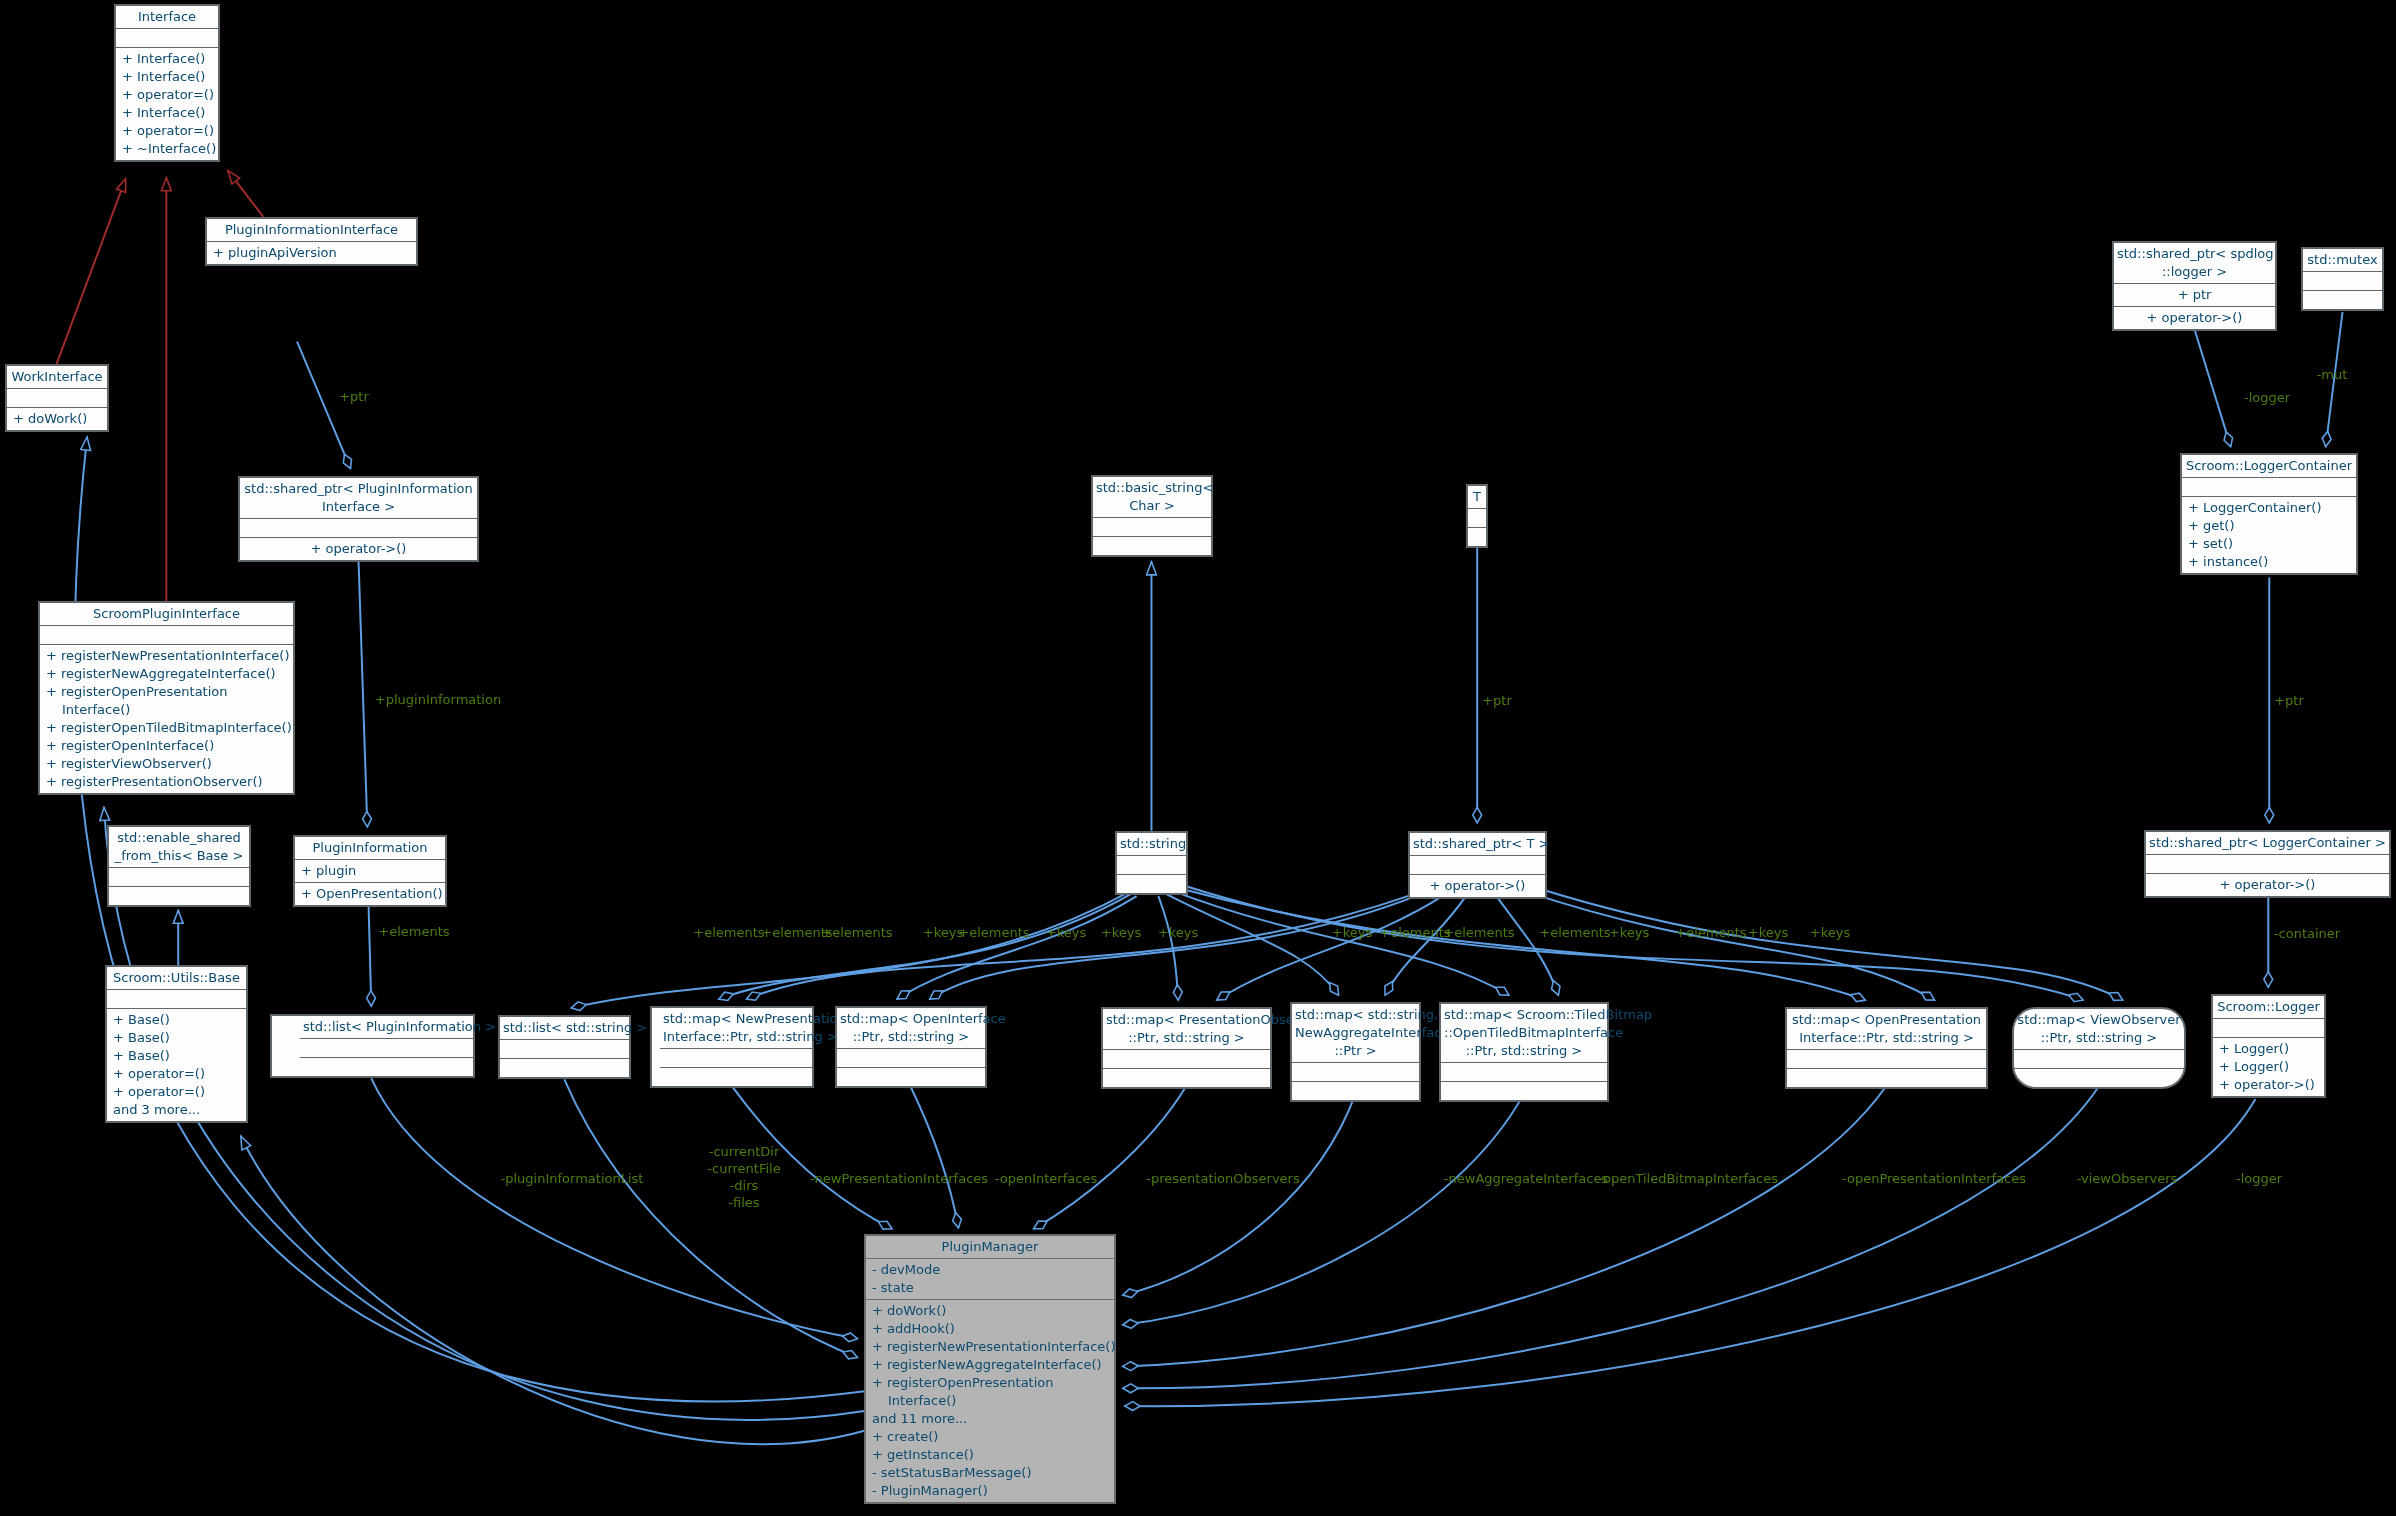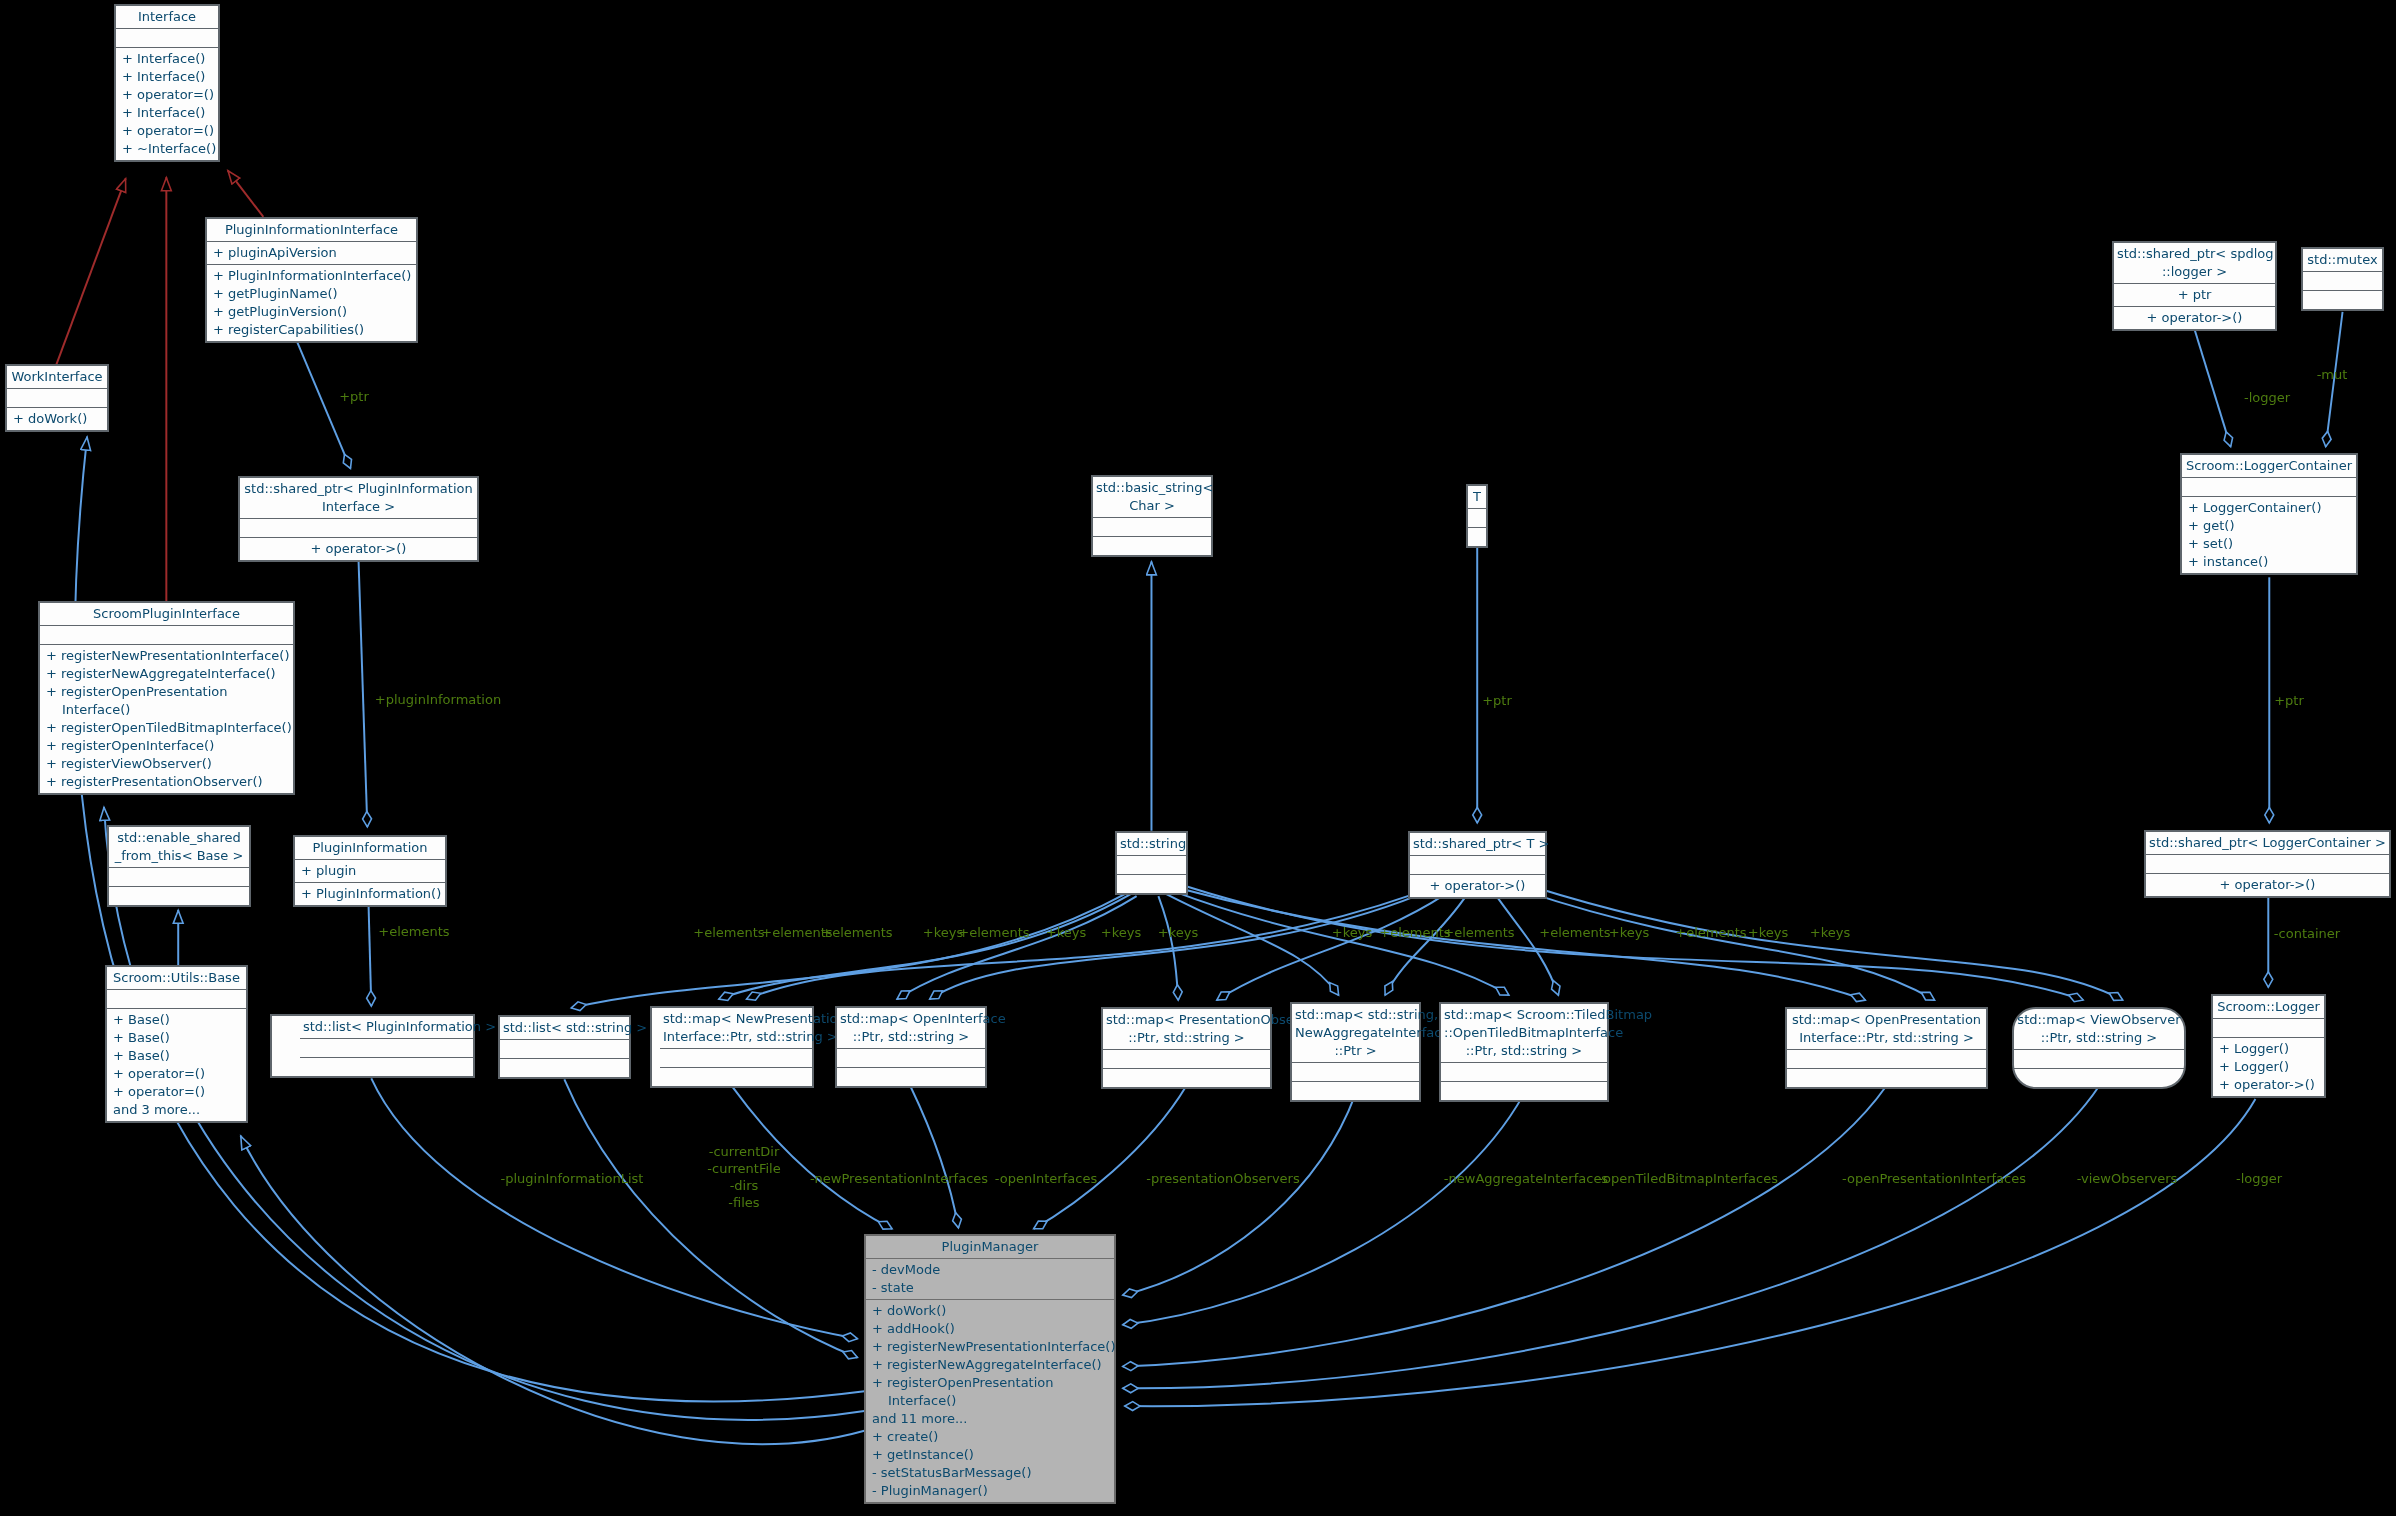--- a/index.html
+++ b/index.html
@@ -109,34 +109,20 @@
       </div>
       <div class="uml-node" style="left: 205px; top: 217px; width: 213px;">
         <div class="n-title">
           <div>PluginInformationInterface</div>
         </div>
         <div class="n-sec">
           <div class="row">
             <div>+ pluginApiVersion</div>
           </div>
         </div>
-        <div class="n-sec">
-          <div class="row">
-            <div>+ PluginInformationInterface()</div>
-          </div>
-          <div class="row">
-            <div>+ getPluginName()</div>
-          </div>
-          <div class="row">
-            <div>+ getPluginVersion()</div>
-          </div>
-          <div class="row">
-            <div>+ registerCapabilities()</div>
-          </div>
-        </div>
       </div>
       <div class="uml-node" style="left: 5px; top: 364px; width: 104px;">
         <div class="n-title">
           <div>WorkInterface</div>
         </div>
         <div class="n-sec"></div>
         <div class="n-sec">
           <div class="row">
             <div>+ doWork()</div>
           </div>
@@ -222,21 +208,21 @@
         <div class="n-title">
           <div>PluginInformation</div>
         </div>
         <div class="n-sec">
           <div class="row">
             <div>+ plugin</div>
           </div>
         </div>
         <div class="n-sec">
           <div class="row">
-            <div>+ PluginInformation()</div>
+            <div>+ OpenPresentation()</div>
           </div>
         </div>
       </div>
       <div class="uml-node" style="left: 270px; top: 1014px; width: 205px; padding-left: 28px;">
         <div class="n-title">
           <div>std::list&lt; PluginInformation &gt;</div>
         </div>
         <div class="n-sec"></div>
         <div class="n-sec"></div>
       </div>

